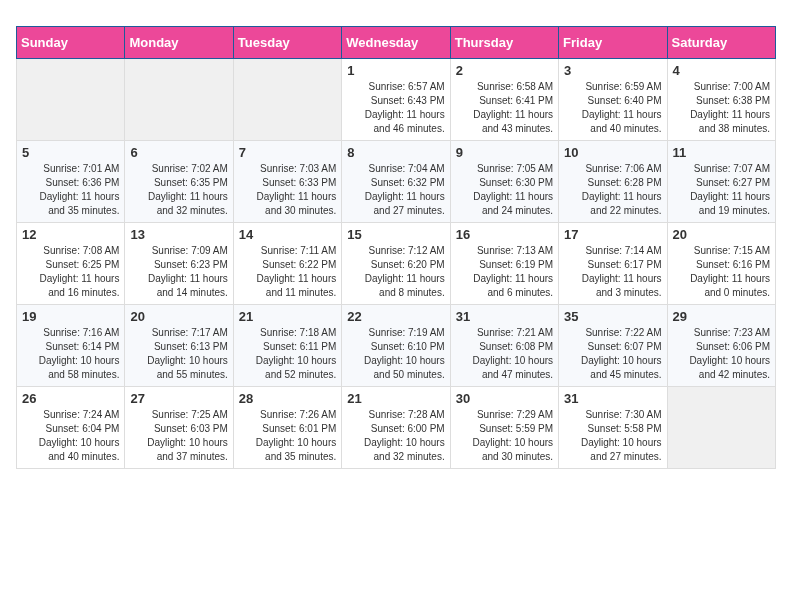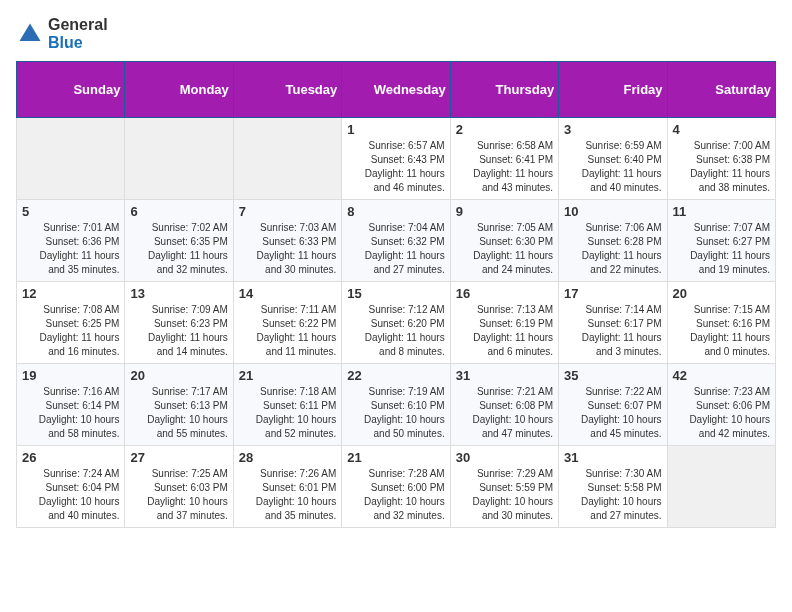--- a/index.html
+++ b/index.html
@@ -51,26 +51,26 @@
     .title-location {
       font-size: 16px;
       color: #555;
     }
     .calendar {
       width: 100%;
       border-collapse: collapse;
       border: 1px solid #ccc;
     }
     .calendar th {
-      background-color: #a21caf;
+      background-color: #ec4899;
       color: #fff;
       font-size: 13px;
       font-weight: bold;
-      padding: 20px 4px;
-      text-align: right;
+      padding: 8px 4px;
+      text-align: left;
       border: 1px solid #1e5a9a;
     }
     .calendar td {
       vertical-align: top;
       padding: 4px 5px;
       font-size: 10.5px;
       color: #333;
       border: 1px solid #ddd;
       width: 14.28%;
       min-height: 80px;
@@ -95,29 +95,20 @@
       text-align: right;
     }
     .empty-cell {
       background: #f0f0f0 !important;
     }
   </style>
 </head>
 <body>
 
 <div class="header">
-  <div class="logo">
-    <svg class="logo-icon" viewBox="0 0 40 40">
-      <polygon points="20,5 35,30 5,30" fill="#2a6db5"></polygon>
-    </svg>
-    <div class="logo-text">
-      <span class="logo-general">General</span>
-      <span class="logo-blue">Blue</span>
-    </div>
-  </div>
   <div class="title-block">
   </div>
 </div>
 
 <table class="calendar">
   <thead>
     <tr>
     <th>Sunday</th>
         <th>Monday</th>
         <th>Tuesday</th>
@@ -276,21 +267,21 @@
           Sunrise: 7:21 AM<br>Sunset: 6:08 PM<br>Daylight: 10 hours and 47 minutes.
         </div>
         </td>
         <td>
           <span class="day-number">35</span>
         <div class="day-info">
           Sunrise: 7:22 AM<br>Sunset: 6:07 PM<br>Daylight: 10 hours and 45 minutes.
         </div>
         </td>
         <td>
-          <span class="day-number">42</span>
+          <span class="day-number">29</span>
         <div class="day-info">
           Sunrise: 7:23 AM<br>Sunset: 6:06 PM<br>Daylight: 10 hours and 42 minutes.
         </div>
         </td>
       </tr>
       <tr>
         <td>
           <span class="day-number">26</span>
         <div class="day-info">
           Sunrise: 7:24 AM<br>Sunset: 6:04 PM<br>Daylight: 10 hours and 40 minutes.

